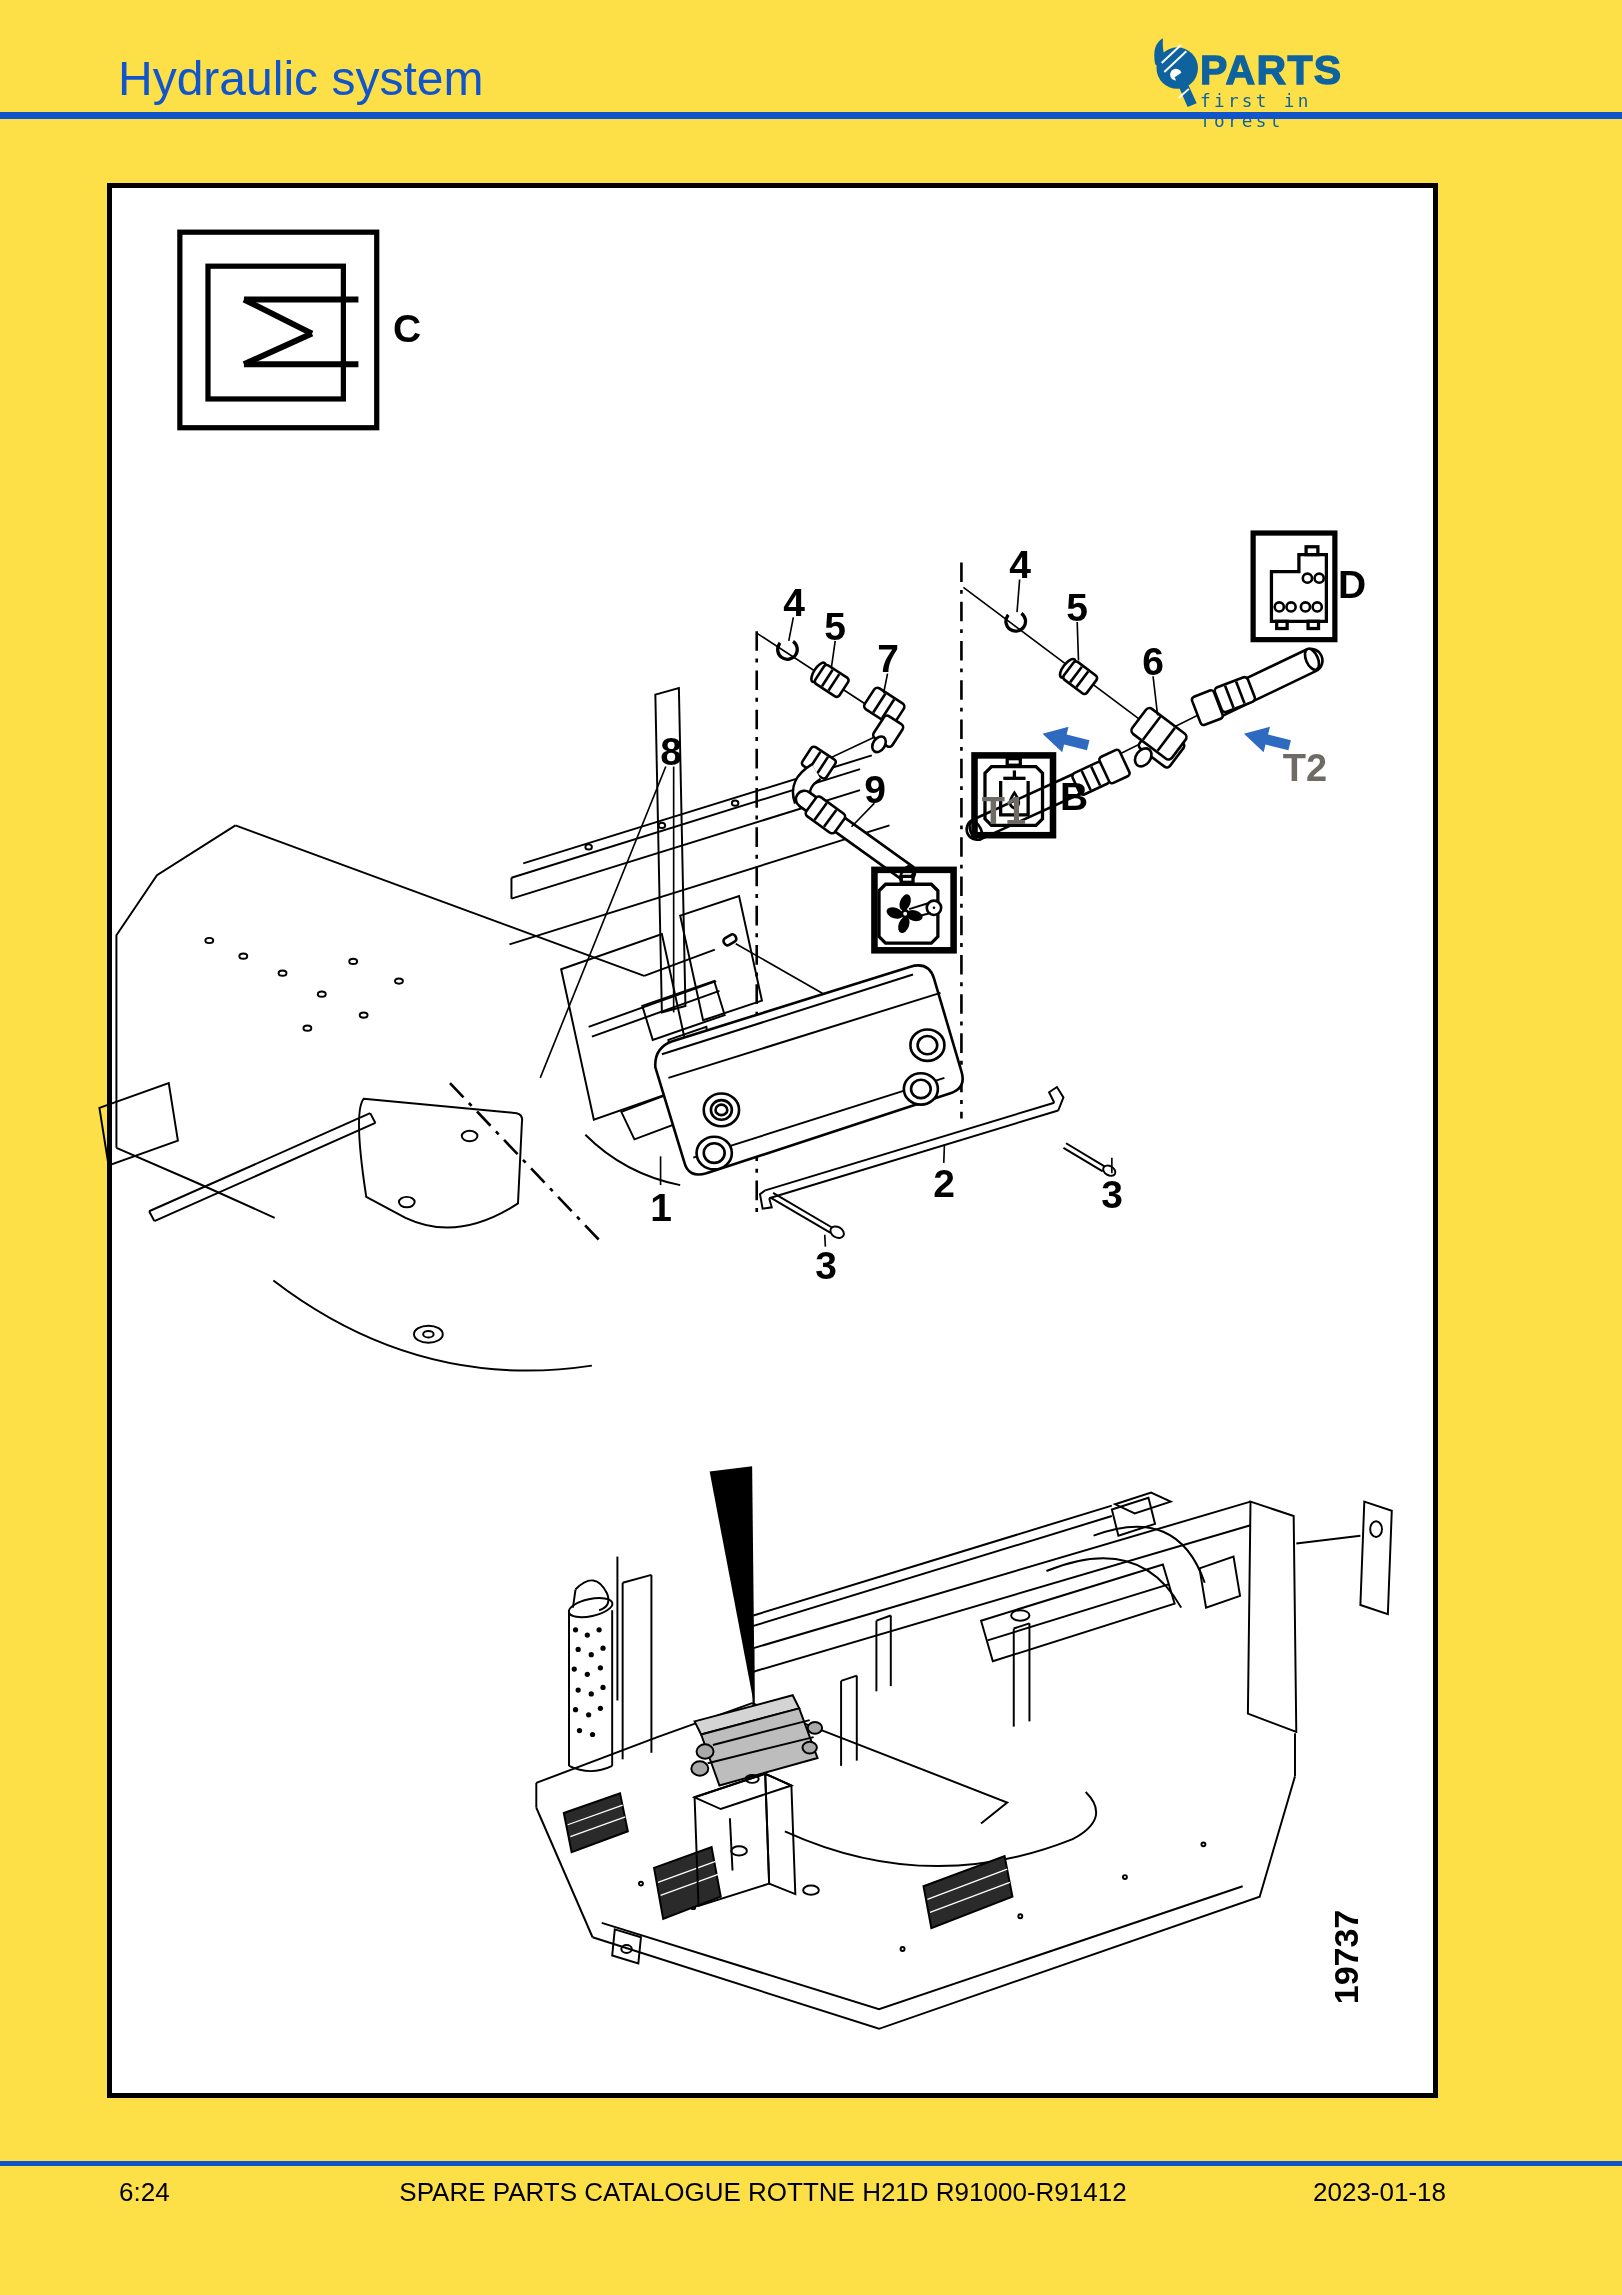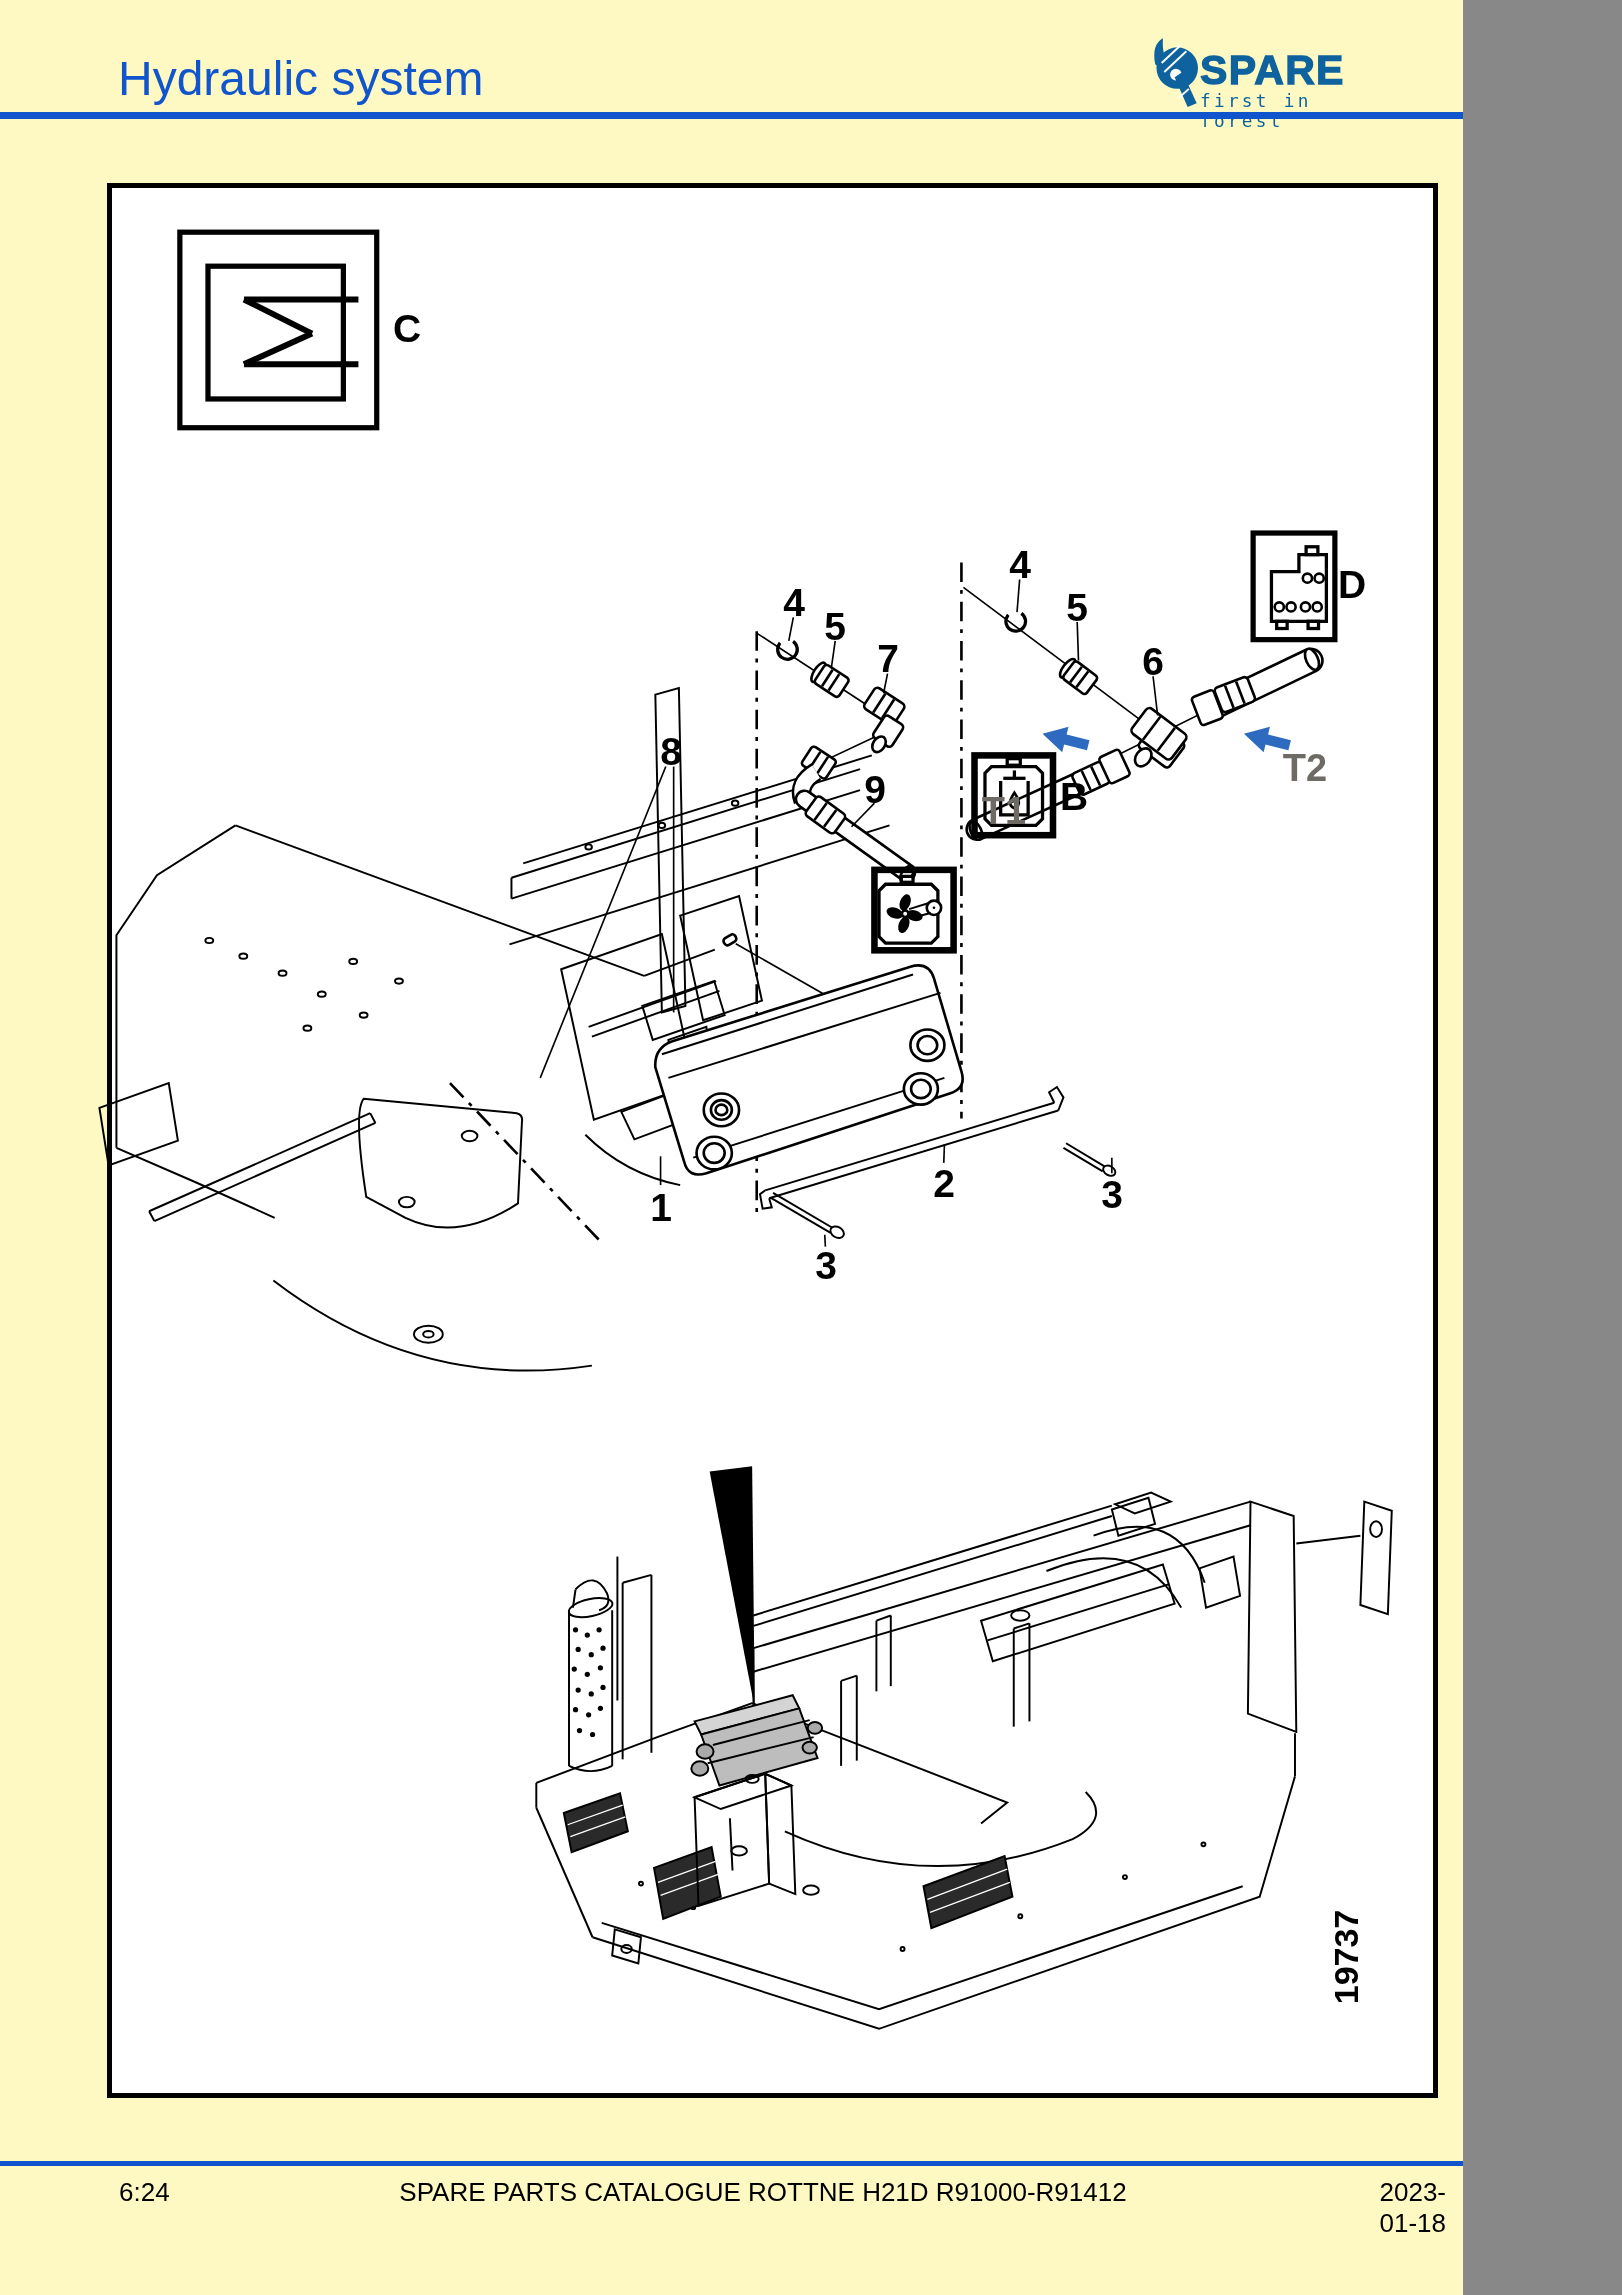--- a/index.html
+++ b/index.html
@@ -1,19 +1,19 @@
 <!DOCTYPE html>
 <html style="font-size:10.5px"><head>
 <meta charset="utf-8">
 <style>
   html,body{margin:0;padding:0;background:#888;}
   .page{
     position:relative;
-    width:1463px;height:2295px;
-    background:#fef9c3;
+    width:1622px;height:2295px;
+    background:#fde047;
     font-family:"Liberation Sans",sans-serif;
     overflow:hidden;
   }
   
   .page-title{
     position:absolute;left:118px;top:55px;
     font-size:48px;line-height:48px;color:#1155CC;
     letter-spacing:0px;white-space:nowrap;
   }
   .top-rule{position:absolute;left:0;top:112px;width:1622px;height:7.2px;background:#1155CC;}
@@ -64,21 +64,21 @@
       <path d="M8 46 Q2 16 20 6 Q18 34 30 44 L22 58 Z" fill="#0E639E"></path>
       <circle cx="42" cy="52" r="32" fill="#0E639E"></circle>
       <circle cx="40" cy="62" r="9" fill="#fff"></circle>
       <path d="M38 66 L58 112 L72 106 L50 58 Z" fill="#0E639E"></path>
       <g stroke="#fff" stroke-width="3">
         <line x1="18" y1="44" x2="48" y2="16"></line>
         <line x1="22" y1="58" x2="56" y2="26"></line>
         <line x1="44" y1="98" x2="60" y2="84"></line>
       </g>
     </svg>
-    <div class="logo-name">SPARE</div>
+    <div class="logo-name">PARTS</div>
     <div class="logo-tagline">first in forest</div>
   </div>
 
   <div class="top-rule"></div>
 
   <div class="main-box"></div>
 
   <svg class="art" viewBox="0 0 2480 3509" fill="none" stroke="#000">
 
     <g>

